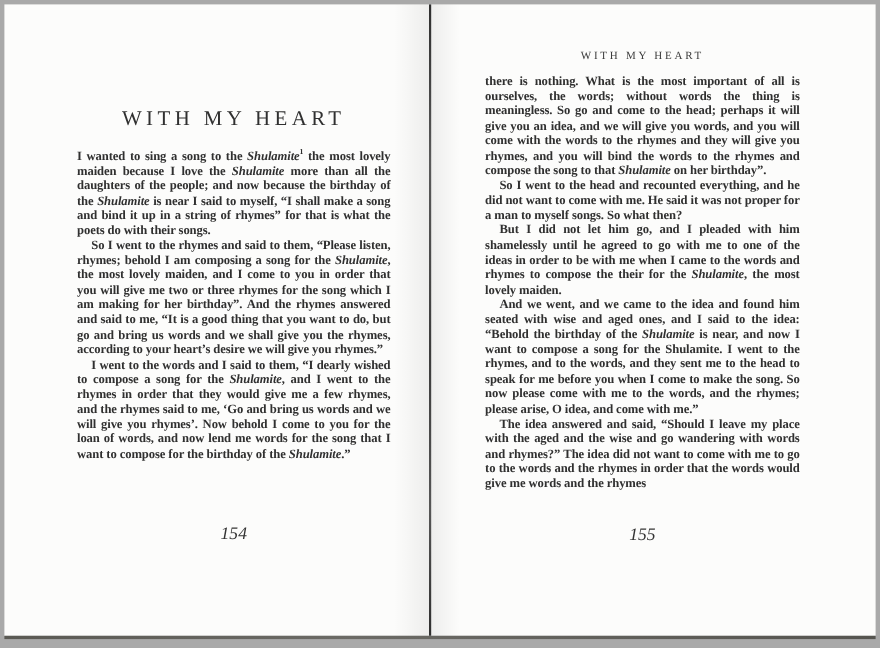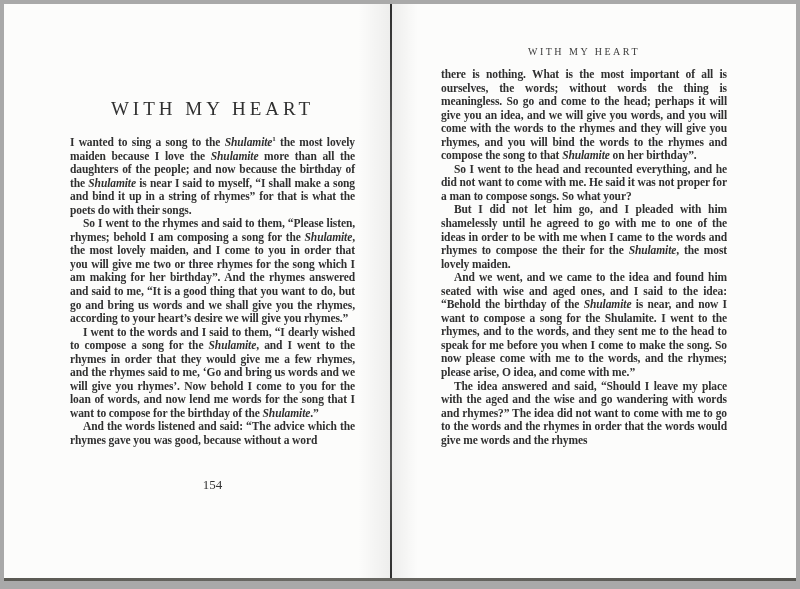--- a/index.html
+++ b/index.html
@@ -72,50 +72,51 @@
     letter-spacing: -0.1px;
     color: var(--ink, #303030);
     font-weight: bold;
   }
   .para.indent { text-indent: 13px; }
   .para sup { font-size: 7px; line-height: 0; vertical-align: super; }
 
   .page-num {
     position: absolute;
     text-align: center;
-    font-size: 13px;
+    font-size: 16px;
     color: #343434;
+    font-style: italic;
   }
   .page-num.left  { left: 70px;  top: 477px; width: 285px; }
   .page-num.right { left: 441px; top: 478px; width: 286px; }
 </style>
 </head>
 <body style="background: rgb(169, 169, 169);">
 
 <div class="stage">
   <div class="sheet" style="background: rgb(252, 252, 251);"></div>
   <div class="gutter-shade-l"></div>
   <div class="gutter-shade-r"></div>
   <div class="spine"></div>
   <div class="bottom-edge"></div>
 
   <div class="page-left">
     <h1 class="chapter-title">WITH MY HEART</h1>
     <div>
         <p class="para"><span>I wanted to sing a song to the </span><i>Shulamite</i><sup>1</sup><span> the most lovely maiden because I love the </span><i>Shulamite</i><span> more than all the daughters of the people; and now because the birthday of the </span><i>Shulamite</i><span> is near I said to myself, “I shall make a song and bind it up in a string of rhymes” for that is what the poets do with their songs.</span></p>
         <p class="para indent"><span>So I went to the rhymes and said to them, “Please listen, rhymes; behold I am composing a song for the </span><i>Shulamite</i><span>, the most lovely maiden, and I come to you in order that you will give me two or three rhymes for the song which I am making for her birthday”. And the rhymes answered and said to me, “It is a good thing that you want to do, but go and bring us words and we shall give you the rhymes, according to your heart’s desire we will give you rhymes.”</span></p>
         <p class="para indent"><span>I went to the words and I said to them, “I dearly wished to compose a song for the </span><i>Shulamite</i><span>, and I went to the rhymes in order that they would give me a few rhymes, and the rhymes said to me, ‘Go and bring us words and we will give you rhymes’. Now behold I come to you for the loan of words, and now lend me words for the song that I want to compose for the birthday of the </span><i>Shulamite</i><span>.”</span></p>
-        <p class="para indent"><span>And the words listened and said: “The advice which the rhymes gave you was good, because without a word</span></p>
       </div>
   </div>
   <div class="page-num left">154</div>
 
   <div class="page-right">
     <div class="running-header">WITH MY HEART</div>
     <div>
         <p class="para"><span>there is nothing. What is the most important of all is ourselves, the words; without words the thing is meaningless. So go and come to the head; perhaps it will give you an idea, and we will give you words, and you will come with the words to the rhymes and they will give you rhymes, and you will bind the words to the rhymes and compose the song to that </span><i>Shulamite</i><span> on her birthday”.</span></p>
-        <p class="para indent"><span>So I went to the head and recounted everything, and he did not want to come with me. He said it was not proper for a man to compose songs. So what your?</span></p>
+        <p class="para indent"><span>So I went to the head and recounted everything, and he did not want to come with me. He said it was not proper for a man to myself songs. So what then?</span></p>
         <p class="para indent"><span>But I did not let him go, and I pleaded with him shamelessly until he agreed to go with me to one of the ideas in order to be with me when I came to the words and rhymes to compose the their for the </span><i>Shulamite</i><span>, the most lovely maiden.</span></p>
         <p class="para indent"><span>And we went, and we came to the idea and found him seated with wise and aged ones, and I said to the idea: “Behold the birthday of the </span><i>Shulamite</i><span> is near, and now I want to compose a song for the Shulamite. I went to the rhymes, and to the words, and they sent me to the head to speak for me before you when I come to make the song. So now please come with me to the words, and the rhymes; please arise, O idea, and come with me.”</span></p>
         <p class="para indent"><span>The idea answered and said, “Should I leave my place with the aged and the wise and go wandering with words and rhymes?” The idea did not want to come with me to go to the words and the rhymes in order that the words would give me words and the rhymes</span></p>
       </div>
   </div>
+  <div class="page-num right">155</div>
 </div>
 
 </body></html>

